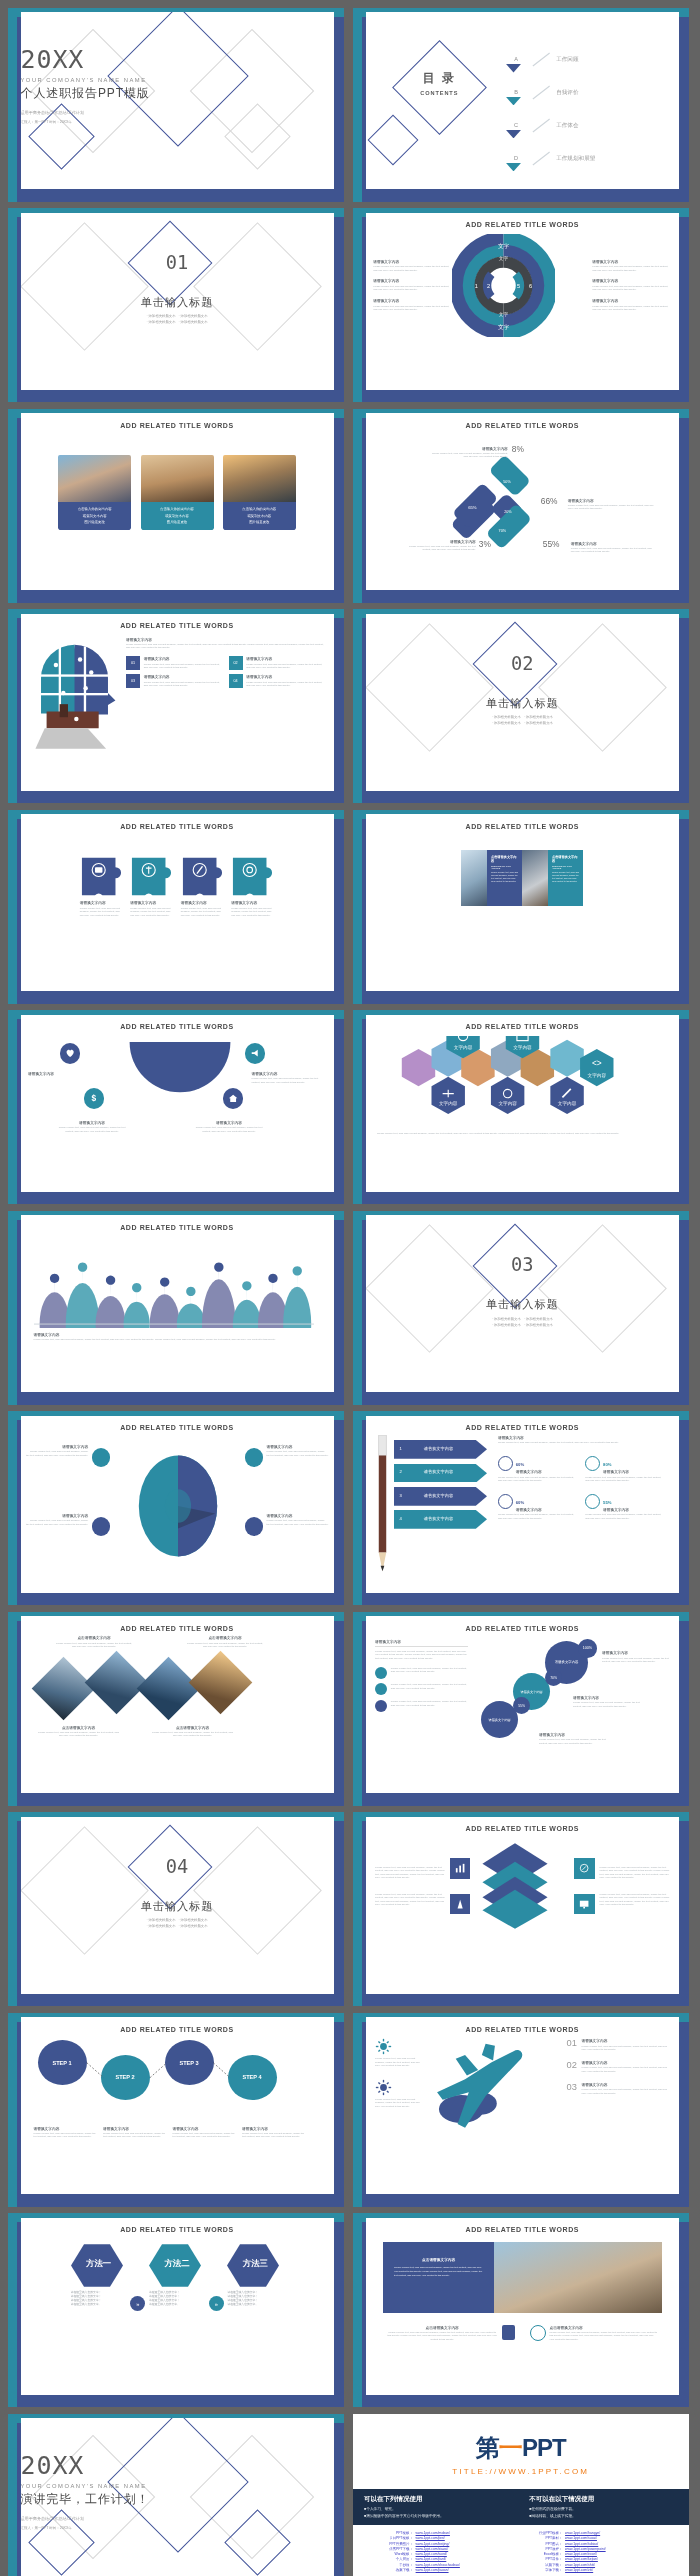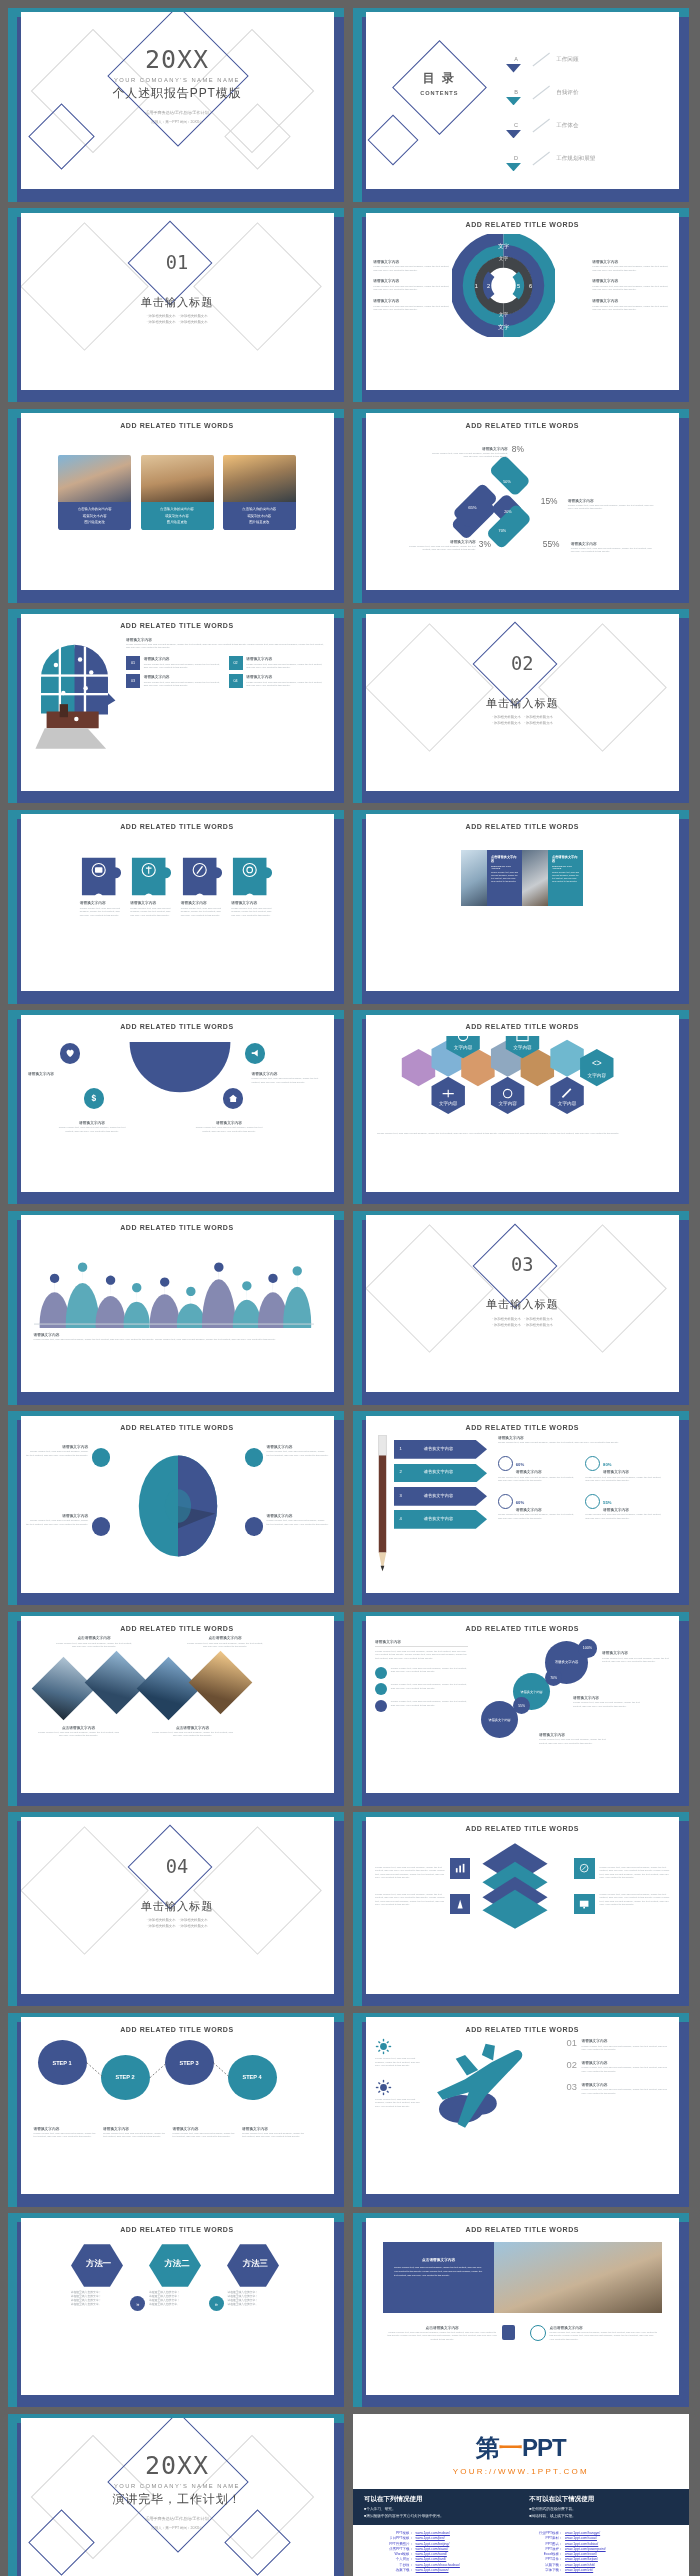--- a/index.html
+++ b/index.html
@@ -12,21 +12,21 @@
   .slide .navy{position:absolute;left:9.3px;top:9.3px;width:327px;height:185px;background:#3f5490;}
   .slide .page{position:absolute;left:13px;top:4.7px;width:313px;height:177px;background:#fff;overflow:hidden;}
   .ttl{font-size:7px;font-weight:bold;letter-spacing:0.6px;color:#4b4b4b;text-align:center;margin-top:8.4px;}
   .tiny{font-size:2.4px;line-height:1.45;color:#a9b0b6;}
   .tiny3{font-size:2.8px;line-height:1.5;color:#8d949a;}
   svg{display:block;}
   
   .cover-wrap{position:relative;width:313px;height:177px;}
   .dia{position:absolute;border:0.9px solid #d8d8d8;transform:rotate(45deg);}
   .dia.b{border-color:#43549a;}
-  .cov-txt{position:absolute;left:0;right:0;top:35px;text-align:center;}
+  .cov-txt{position:absolute;left:0;right:0;top:35px;text-align:left;}
   .y20{font-size:25px;letter-spacing:0.9px;color:#5a5a5a;font-family:"DejaVu Sans Mono",monospace;line-height:1;}
   .en{font-size:5.8px;letter-spacing:1.5px;color:#8c8c8c;margin-top:4.7px;}
   .maincn{font-size:12px;color:#4a4a4a;margin-top:1.9px;letter-spacing:0.9px;}
   .sub1{font-size:4.1px;color:#9a9a9a;margin-top:8.4px;}
   .sub2{font-size:3.5px;color:#9a9a9a;margin-top:4.7px;}
   
   .sec-num{font-size:18.7px;color:#5a5a5a;font-family:"DejaVu Sans Mono",monospace;}
   .sec-cn{font-size:11.2px;color:#4a4a4a;letter-spacing:0.9px;}
   .sec-bul{font-size:3.4px;color:#9a9a9a;margin-top:4.7px;line-height:1.7;}
   
@@ -285,21 +285,21 @@
     <div class="page">
       <div class="ttl">ADD RELATED TITLE WORDS</div>
       <div style="position:relative;width:313px;height:154px;">
 
         <div style="position:absolute;left:63px;top:17px;width:79px;text-align:right;">
           <div class="hd">请替换文字内容</div>
           <div class="tiny">Please replace text, click add relevant headline, modify the text content, also can copy your content to this directly.</div>
         </div>
         <div class="pct" style="position:absolute;left:146px;top:15px;">8%</div>
 
-        <div class="pct" style="position:absolute;left:175px;top:67px;">15%</div>
+        <div class="pct" style="position:absolute;left:175px;top:67px;">66%</div>
         <div style="position:absolute;left:202px;top:69px;width:86px;">
           <div class="hd">请替换文字内容</div>
           <div class="tiny">Please replace text, click add relevant headline, modify the text content, also can copy your content to this directly.</div>
         </div>
 
         <div style="position:absolute;left:35px;top:110px;width:75px;text-align:right;">
           <div class="hd">请替换文字内容</div>
           <div class="tiny">Please replace text, click add relevant headline, modify the text content, also can copy your content to this directly.</div>
         </div>
         <div class="pct" style="position:absolute;left:113px;top:110px;">3%</div>
@@ -1181,21 +1181,21 @@
           <div class="sub2">汇报人：第一PPT    时间：20XX年</div>
         </div>
       </div>
     </div>
   </div>
 
   <div class="slide">
     <div class="fp" style="left:0;top:0;width:336px;height:194px;">
       <div class="logo">
         <span class="logo-t"><span>第</span><span class="o">一</span><span>PPT</span></span>
-        <div class="logo-u">YOUR://WWW.1PPT.COM</div>
+        <div class="logo-u">TITLE://WWW.1PPT.COM</div>
       </div>
       <div class="band">
         <div style="display:flex;gap:17px;">
           <div style="flex:1;">
             <h4>可以在下列情况使用</h4>
             <ul>
               <li>■<span>个人学习、研究。</span></li>
               <li>■<span>拷贝模版中的内容用于其它幻灯片母版中使用。</span></li>
             </ul>
           </div>

